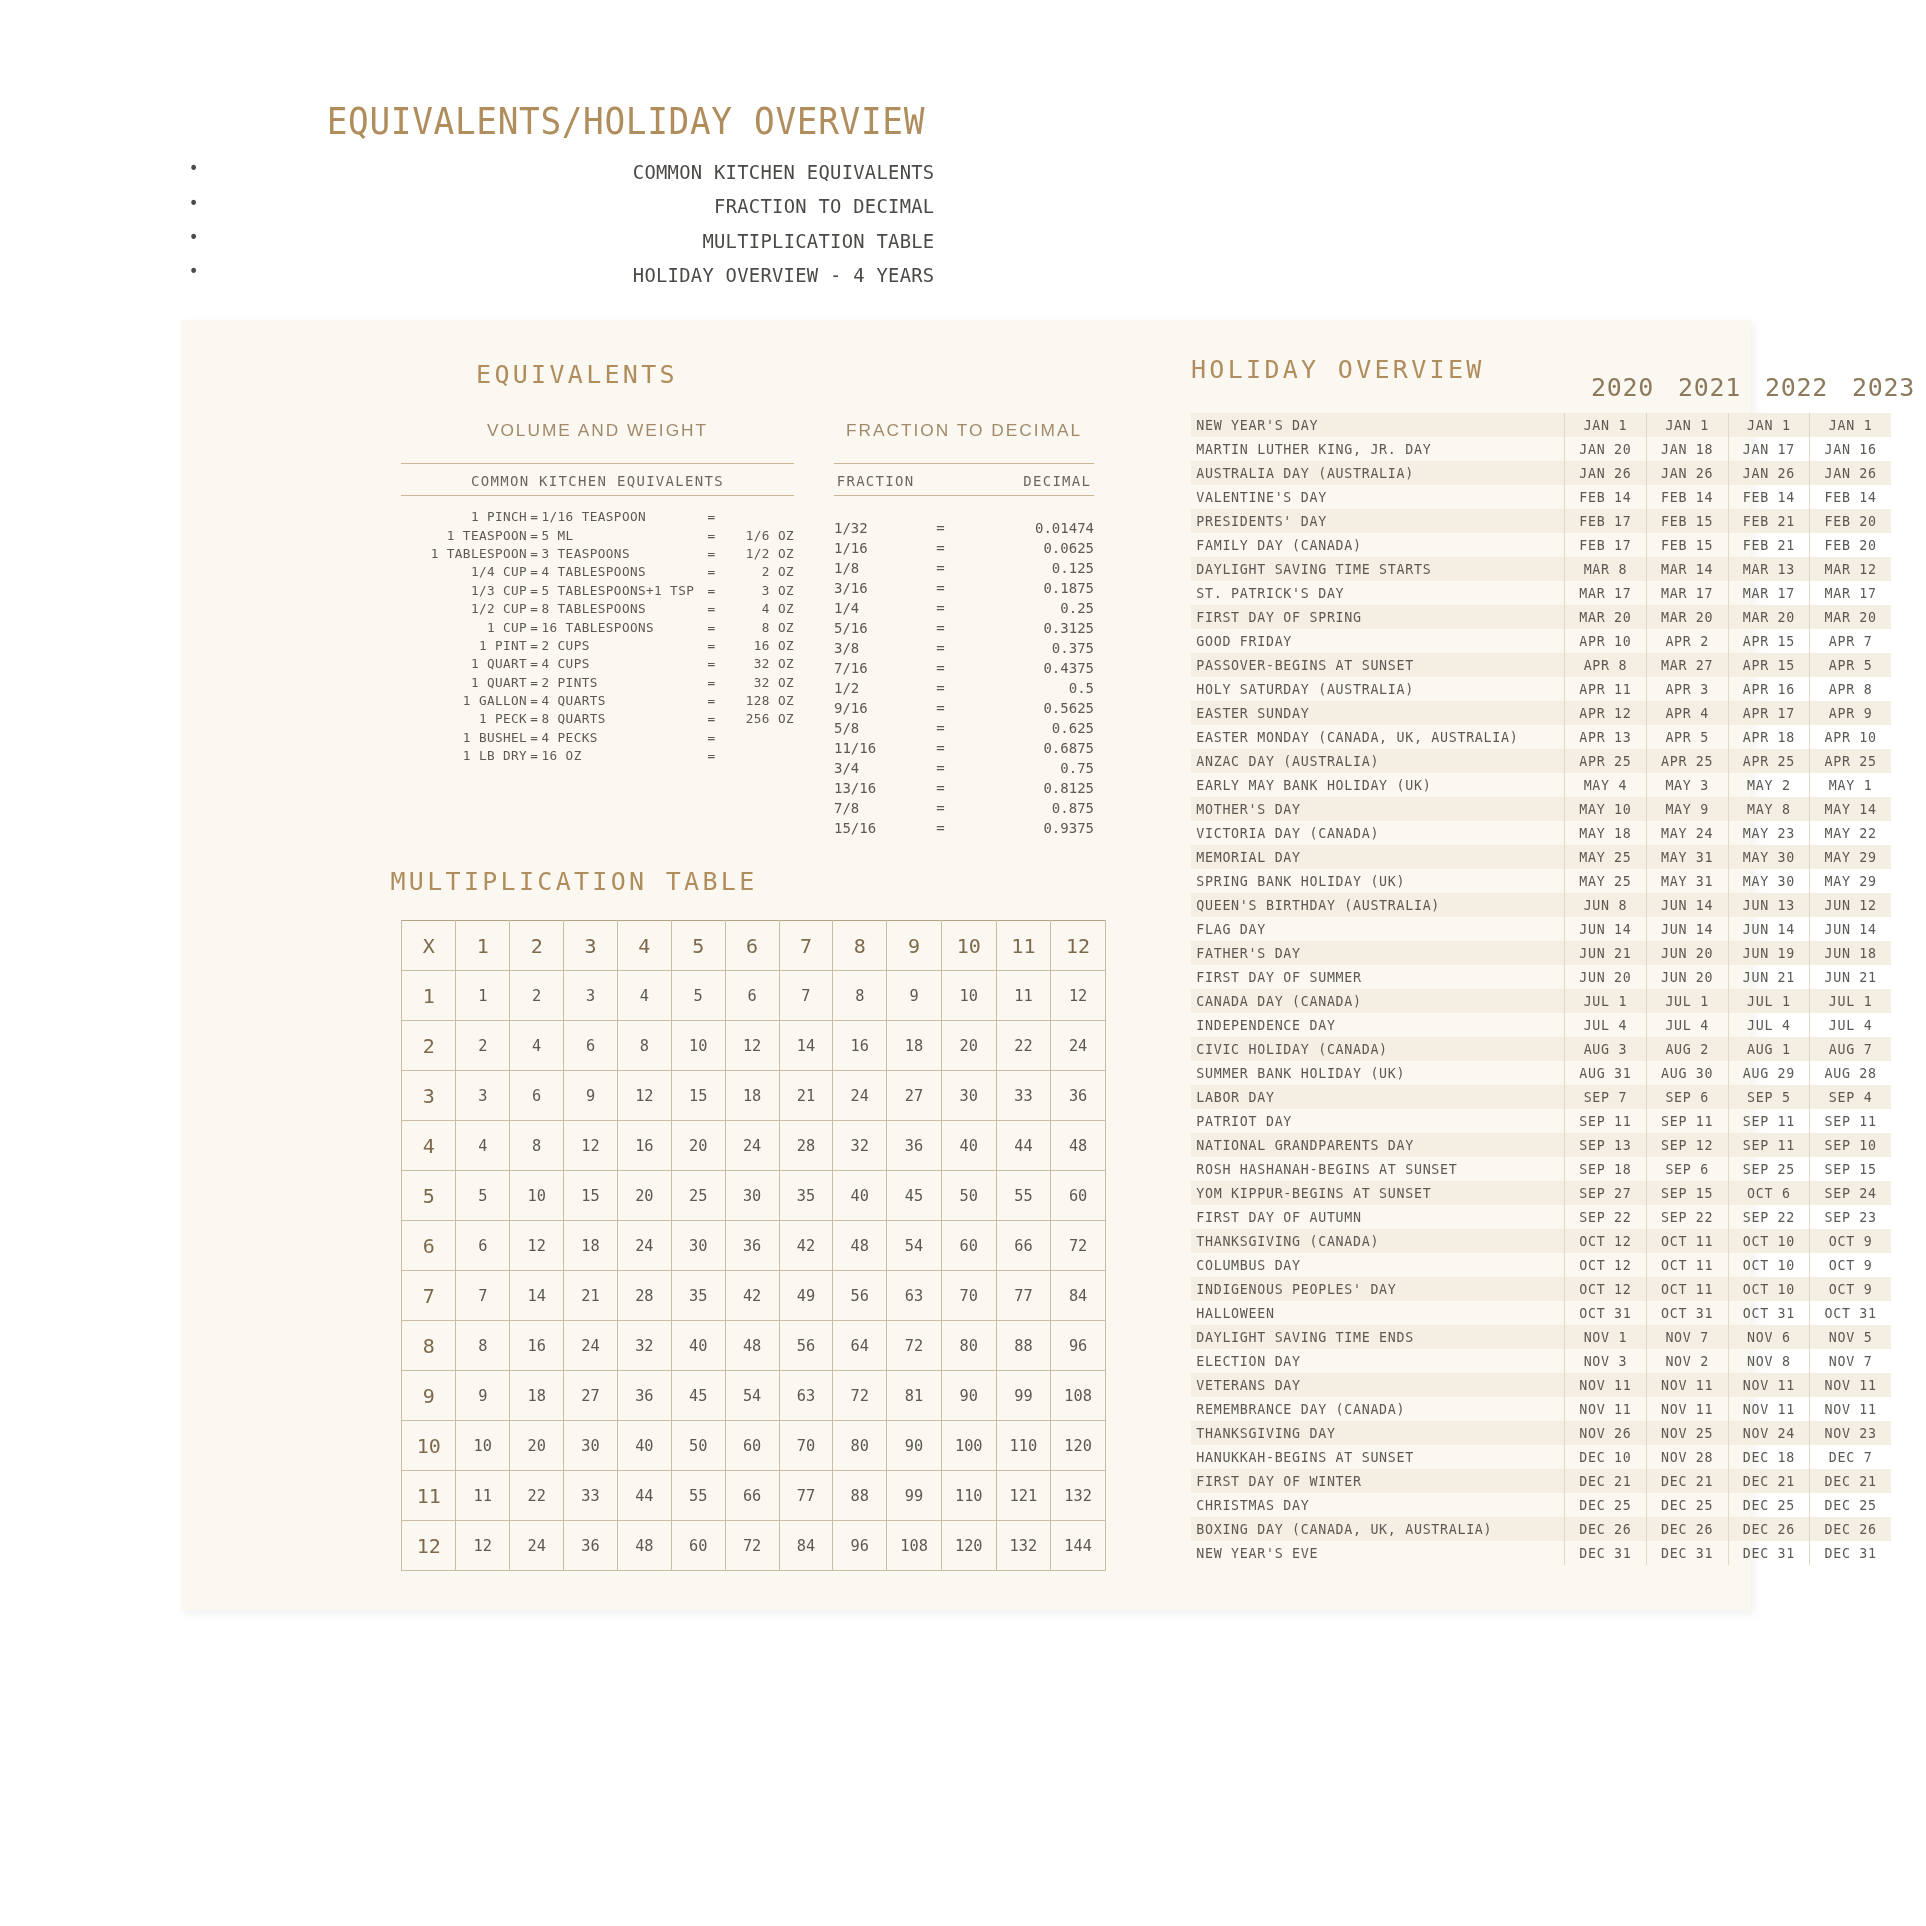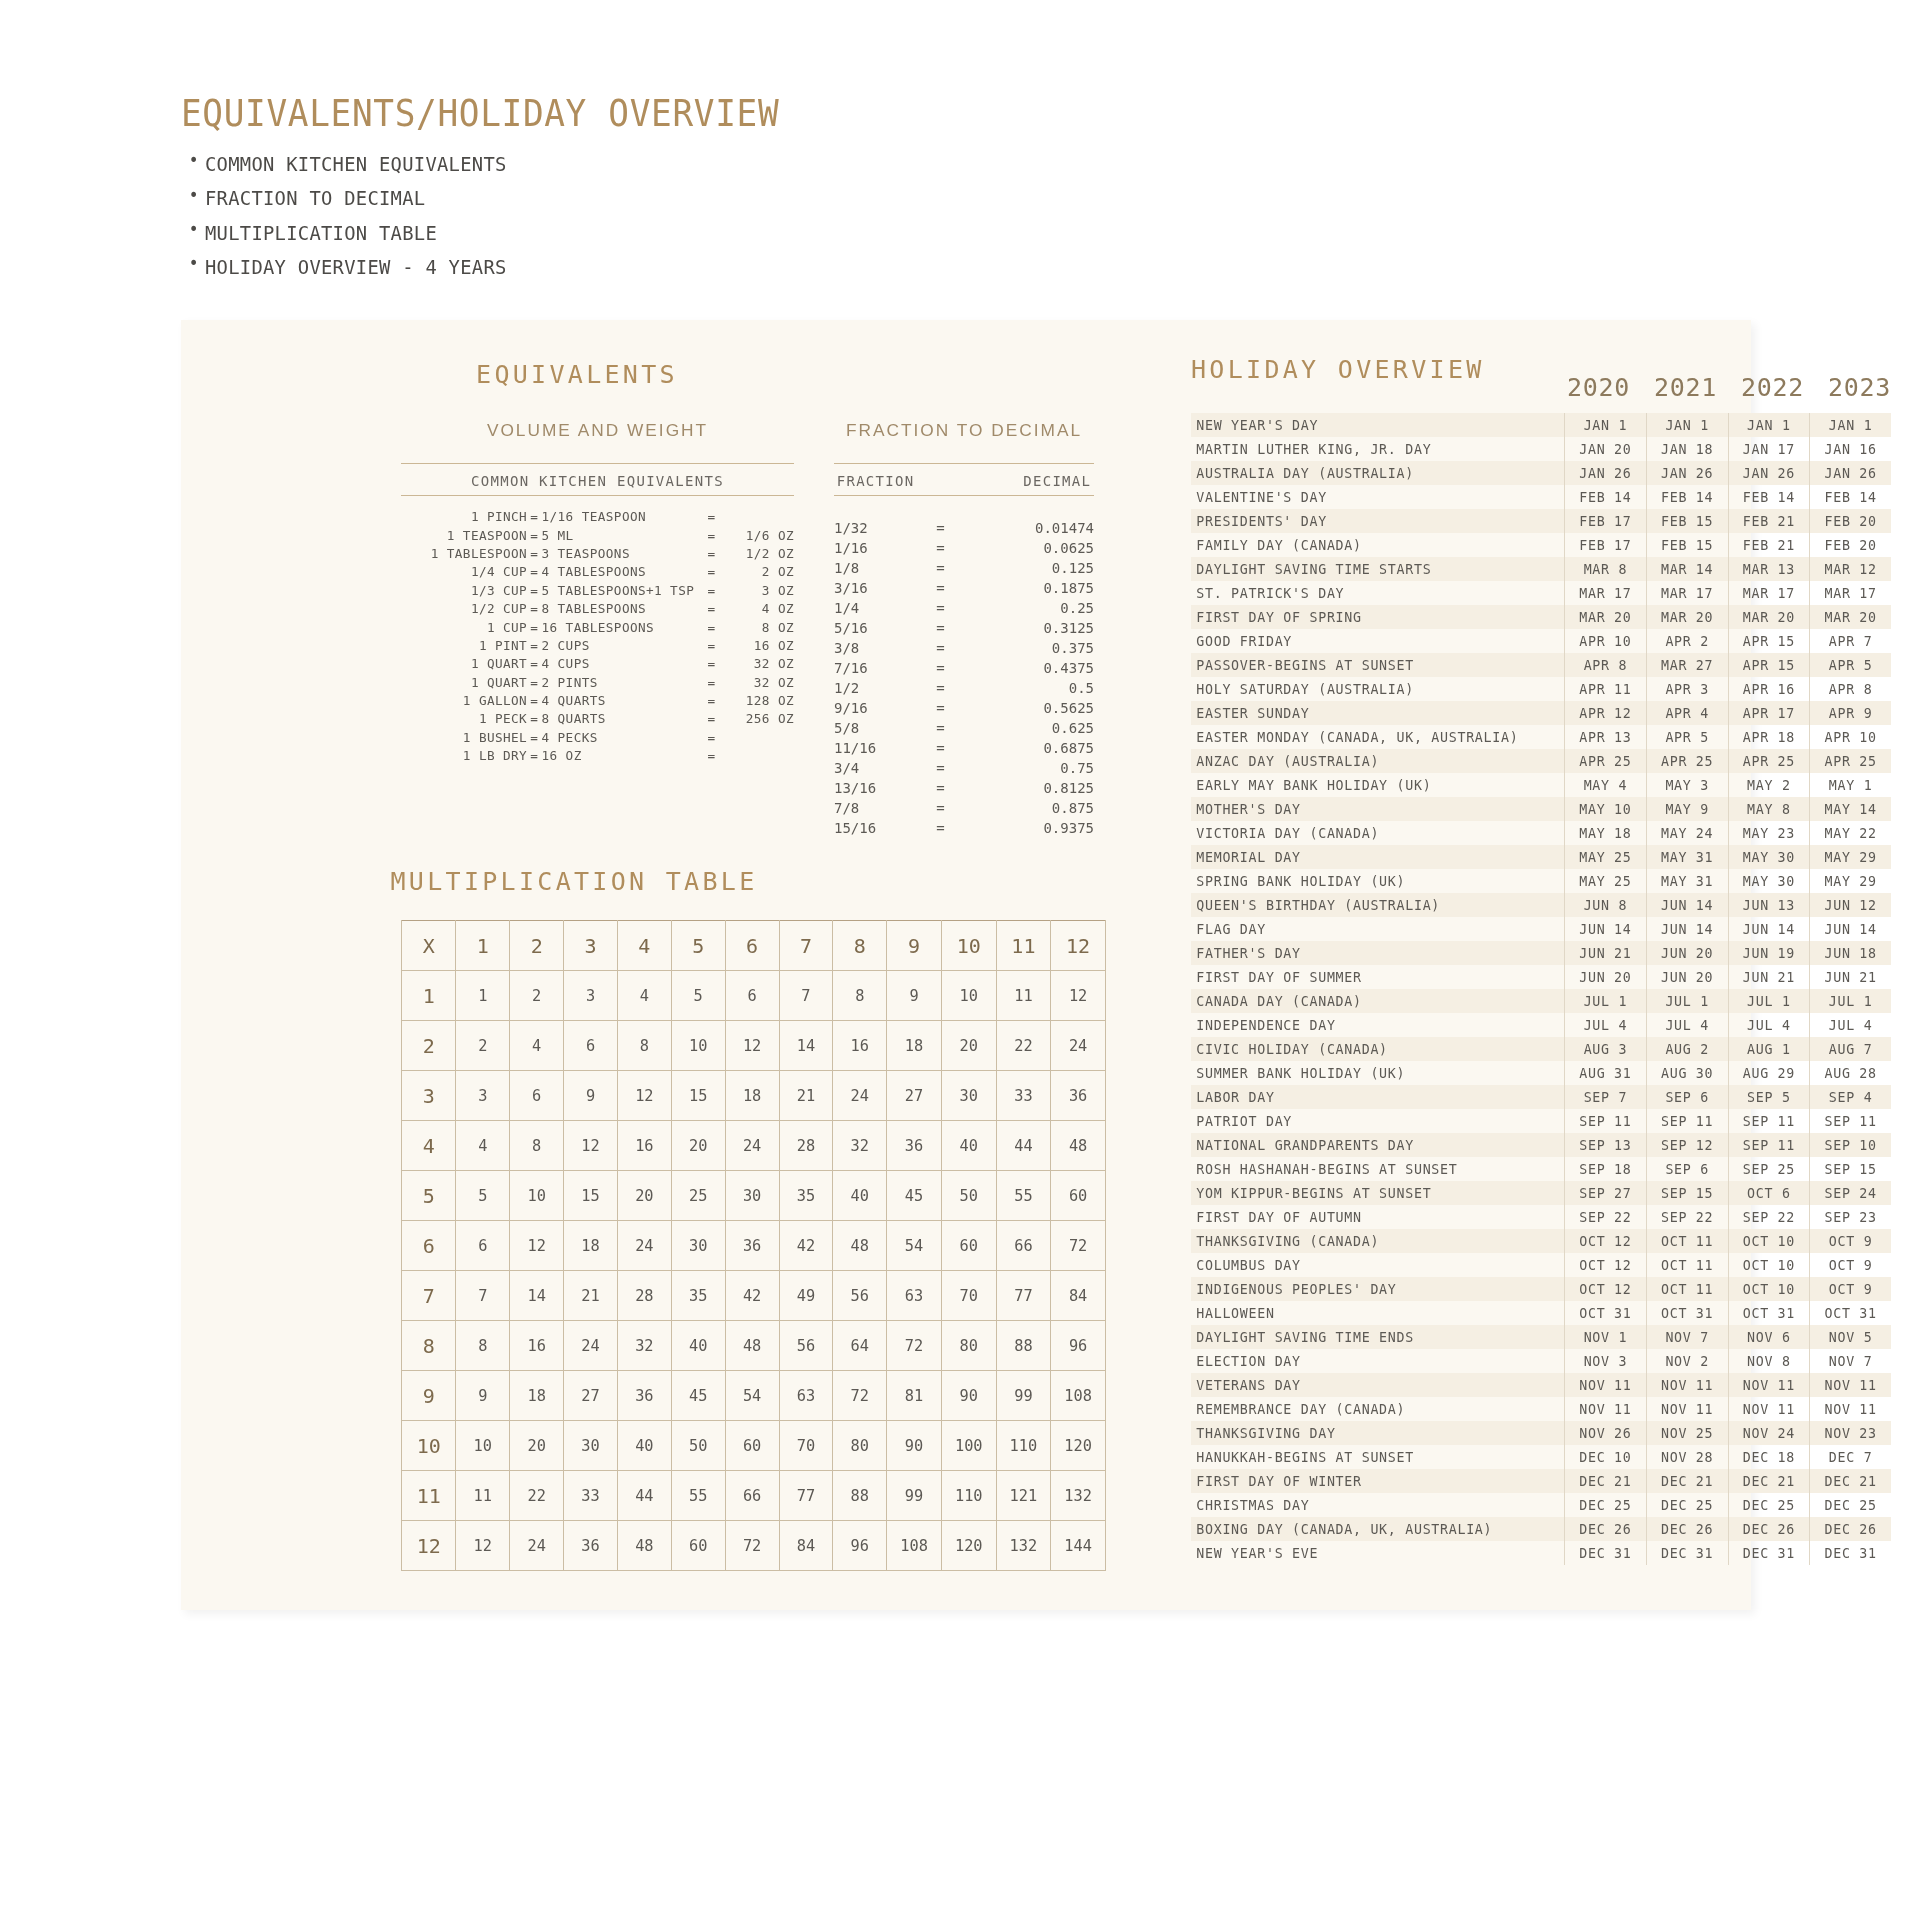--- a/index.html
+++ b/index.html
@@ -12,22 +12,23 @@
   }
   body {
     position: relative;
     overflow: hidden;
   }
 
   
   #header {
     position: absolute;
     left: 181px;
-    top: 92px;
+    top: 100px;
     width: 800px;
+    text-align: right;
   }
   #page-title {
     font-family: "DejaVu Sans Mono", monospace;
     font-size: 37px;
     letter-spacing: 0.7px;
     color: #b08d5c;
     font-weight: normal;
     margin: 0 0 12px 0;
     white-space: nowrap;
     transform: scaleX(0.93);
@@ -223,21 +224,21 @@
     white-space: nowrap;
   }
   #year-head {
     position: absolute;
     left: 513px;
     top: 53px;
     display: flex;
   }
   #year-head span {
     width: 87px;
-    text-align: left;
+    text-align: right;
     font-family: "DejaVu Sans Mono", monospace;
     font-size: 25px;
     color: #8d7a5d;
     letter-spacing: 0.7px;
   }
   #holiday-table {
     position: absolute;
     left: 137px;
     top: 93px;
     width: 700px;

